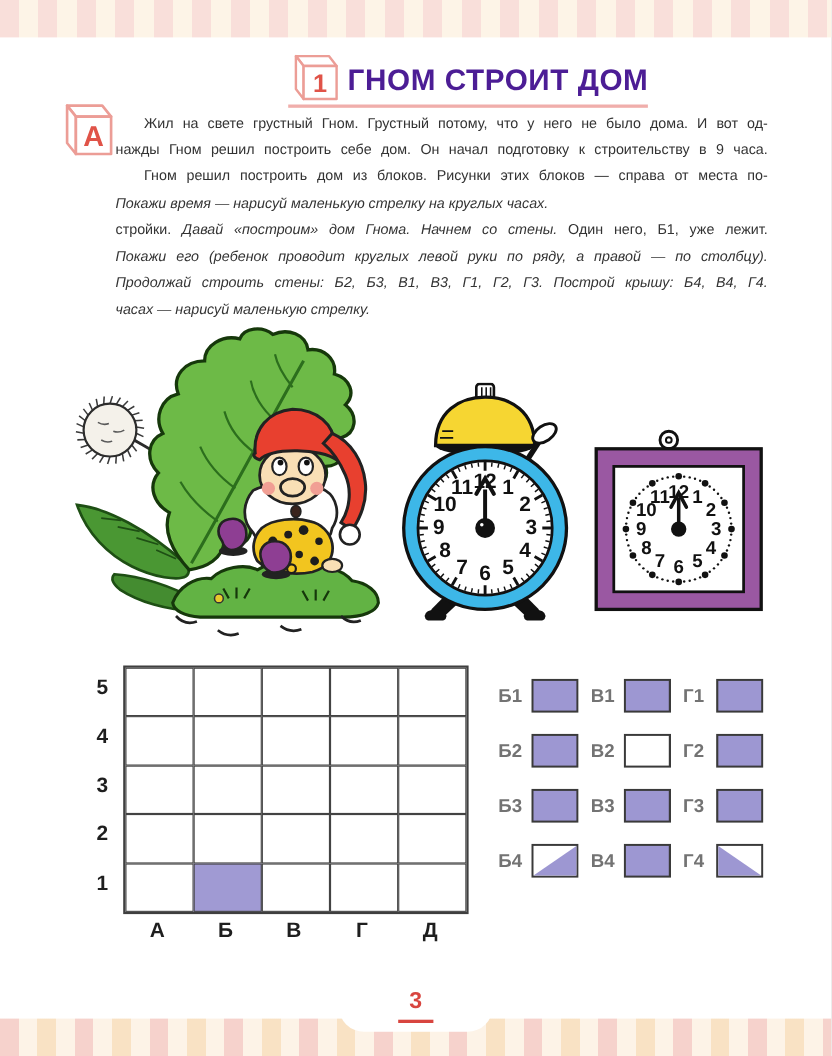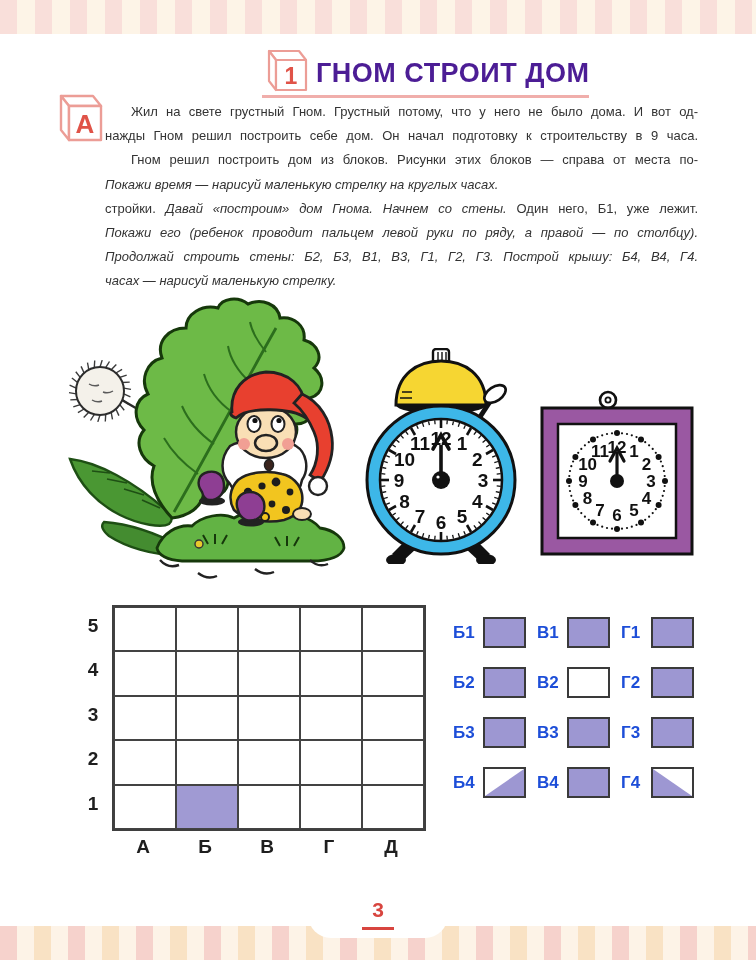--- a/index.html
+++ b/index.html
@@ -34,21 +34,21 @@
   .grid{position:absolute;left:112px;top:605px;width:310px;height:222px;border:2px solid #3f3f3f;
         display:grid;grid-template-columns:repeat(5,1fr);grid-template-rows:repeat(5,1fr);background:#fff;z-index:2;}
   .grid-cell{border:1px solid #434343;}
   .grid-cell.filled{background:#a09ad3;}
   .grid-row-label{position:absolute;width:26px;text-align:center;font-size:19px;font-weight:bold;color:#1e1e1e;z-index:2;}
   .grid-col-label{position:absolute;width:26px;text-align:center;font-size:19px;font-weight:bold;color:#1e1e1e;top:836px;z-index:2;}
 
   .blocks{position:absolute;left:453px;top:617px;display:flex;gap:11px;z-index:2;}
   .block-col{display:flex;flex-direction:column;gap:19px;}
   .block-item{display:flex;align-items:center;gap:5px;height:31px;}
-  .block-label{font-size:17px;font-weight:bold;color:#1d4ed8;width:25px;}
+  .block-label{font-size:17px;font-weight:bold;color:#737373;width:25px;}
   .block-sq svg{display:block;}
 
   .footer-notch{position:absolute;left:308px;top:892px;width:140px;height:46px;background:#fff;border-radius:23px;z-index:2;}
   .page-num{position:absolute;left:360px;top:898px;width:36px;text-align:center;font-size:21px;font-weight:bold;color:#d8453f;z-index:3;}
   .page-num-line{position:absolute;left:362px;top:927px;width:32px;height:3px;background:#d8453f;z-index:3;}
 </style>
 </head>
 <body>
 
 <div class="page">
@@ -76,21 +76,21 @@
     </g>
     <text x="33" y="31" text-anchor="middle" dominant-baseline="central" font-size="26" font-weight="bold" fill="#e05348" font-family="Liberation Sans, sans-serif">А</text>
   </svg>
 
   <div class="instructions">
       <div class="line indent"><span>Жил на свете грустный Гном. Грустный потому, что у него не было дома. И вот од-</span></div>
       <div class="line"><span>нажды Гном решил построить себе дом. Он начал подготовку к строительству в 9 часа.</span></div>
       <div class="line indent"><span>Гном решил построить дом из блоков. Рисунки этих блоков — справа от места по-</span></div>
       <div class="line loose"><span class="it">Покажи время — нарисуй маленькую стрелку на круглых часах.</span></div>
       <div class="line"><span>стройки. </span><span class="it">Давай «построим» дом Гнома. Начнем со стены. </span><span>Один него, Б1, уже лежит.</span></div>
-      <div class="line"><span class="it">Покажи его (ребенок проводит пальцем левой руки по ряду, а правой — по столбцу).</span></div>
+      <div class="line"><span class="it">Покажи его (ребенок проводит круглых левой руки по ряду, а правой — по столбцу).</span></div>
       <div class="line"><span class="it">Продолжай строить стены: Б2, Б3, В1, В3, Г1, Г2, Г3. Построй крышу: Б4, В4, Г4.</span></div>
       <div class="line loose"><span class="it">часах — нарисуй маленькую стрелку.</span></div>
     </div>
 
   <svg id="gnome" class="illus" width="330" height="298" viewBox="0 0 330 298">
 
     <g>
       <g id="dand-spikes" stroke="#3a3a3a" stroke-width="1.4">
           <line x1="48.0" y1="71.0" x2="50.2" y2="64.1"></line>
           <line x1="53.7" y1="71.7" x2="57.5" y2="65.5"></line>

